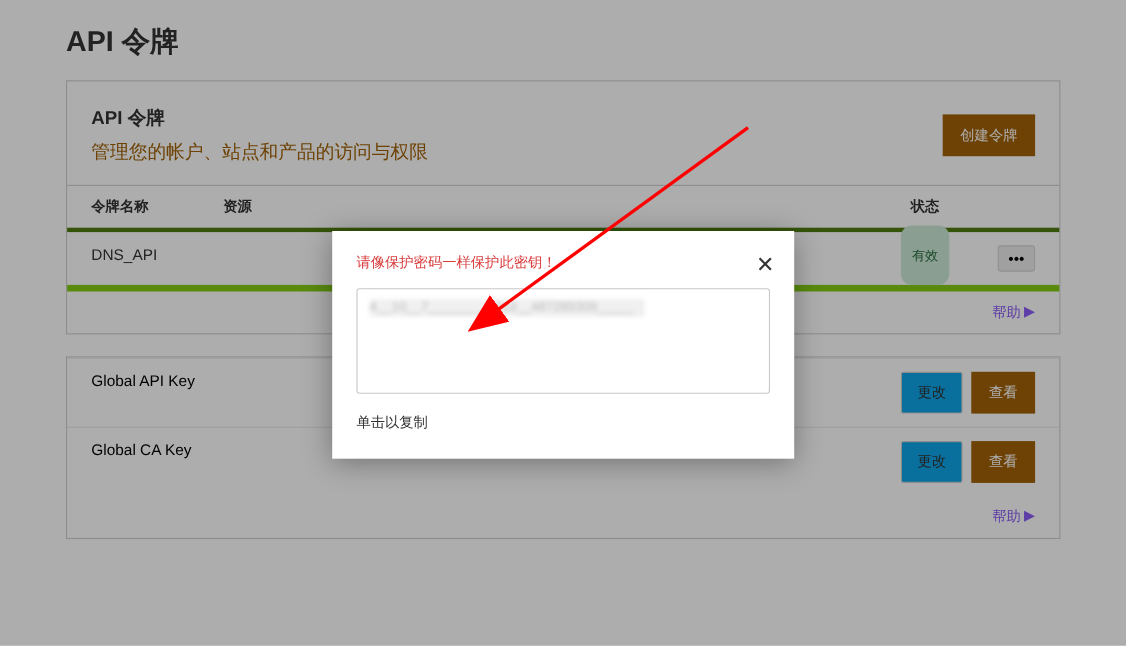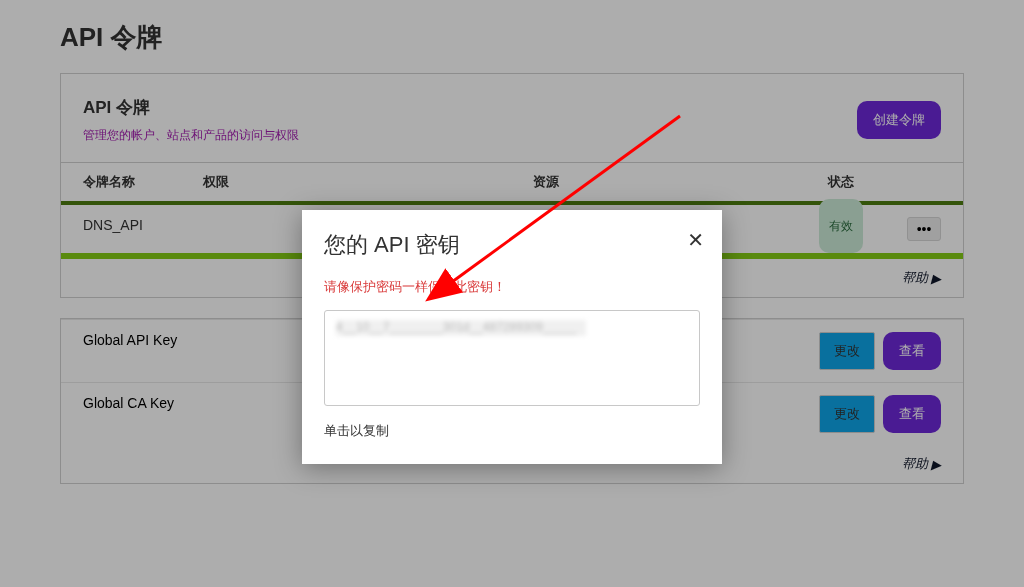--- a/index.html
+++ b/index.html
@@ -30,32 +30,32 @@
       align-items: center;
       padding: 22px 22px 18px 22px;
     }
     .card-header-text .card-title {
       font-size: 17px;
       font-weight: 700;
       color: #333;
       margin-bottom: 8px;
     }
     .card-header-text .card-subtitle {
-      font-size: 12px;
-      color: #a21caf;
+      font-size: 17px;
+      color: #a16207;
     }
     .btn-primary {
-      background: #6d28d9;
+      background: #a16207;
       color: #fff;
       border: none;
       padding: 10px 16px;
       font-size: 13px;
       font-weight: 500;
       cursor: pointer;
-      border-radius: 10px;
+      border-radius: 0;
     }
     .btn-secondary {
       background: #0ea5e9;
       color: #333;
       border: 1px solid #d0d0d0;
       padding: 6px 14px;
       font-size: 13px;
       cursor: pointer;
       border-radius: 2px;
     }
@@ -101,26 +101,25 @@
       align-items: center;
       justify-content: center;
     }
     .help-row {
       display: flex;
       justify-content: flex-end;
       padding: 10px 22px;
       font-size: 13px;
     }
     .help-link {
-      color: #0f172a;
+      color: #8b5cf6;
       cursor: pointer;
       display: inline-flex;
-      align-items: center;
+      align-items: flex-start;
       gap: 3px;
-      font-style: italic;
     }
     .key-row {
       display: flex;
       justify-content: space-between;
       align-items: flex-start;
       border-top: 1px solid #e8e8e8;
       padding: 12px 22px;
       font-size: 14px;
     }
     .key-row-actions {
@@ -208,21 +207,20 @@
   <div class="card">
     <div class="card-header">
       <div class="card-header-text">
         <div class="card-title">API 令牌</div>
         <div class="card-subtitle">管理您的帐户、站点和产品的访问与权限</div>
       </div>
       <button class="btn-primary">创建令牌</button>
     </div>
     <div class="table-header">
       <div class="col-name">令牌名称</div>
-      <div class="col-perm">权限</div>
       <div class="col-res">资源</div>
       <div class="col-status">状态</div>
       <div class="col-actions"></div>
     </div>
     <div class="table-row">
       <div class="col-name">DNS_API</div>
       <div class="col-perm"></div>
       <div class="col-res"></div>
       <div class="col-status">
         <span class="badge-green">有效</span>
@@ -258,21 +256,20 @@
       <span class="help-link">
         <span>帮助</span>
         <span>▶</span>
       </span>
     </div>
   </div>
 </div>
 
 <div class="overlay">
   <div class="modal">
-    <div class="modal-title">您的 API 密钥</div>
     <button class="modal-close">✕</button>
     <div class="modal-warning">请像保护密码一样保护此密钥！</div>
     <div style="position:relative;">
       <textarea class="modal-keybox" readonly="" style=""></textarea>
       <div class="blur-strip">4__10__7________301d__487289309_____</div>
     </div>
     <div class="modal-copy">单击以复制</div>
   </div>
 </div>
 

